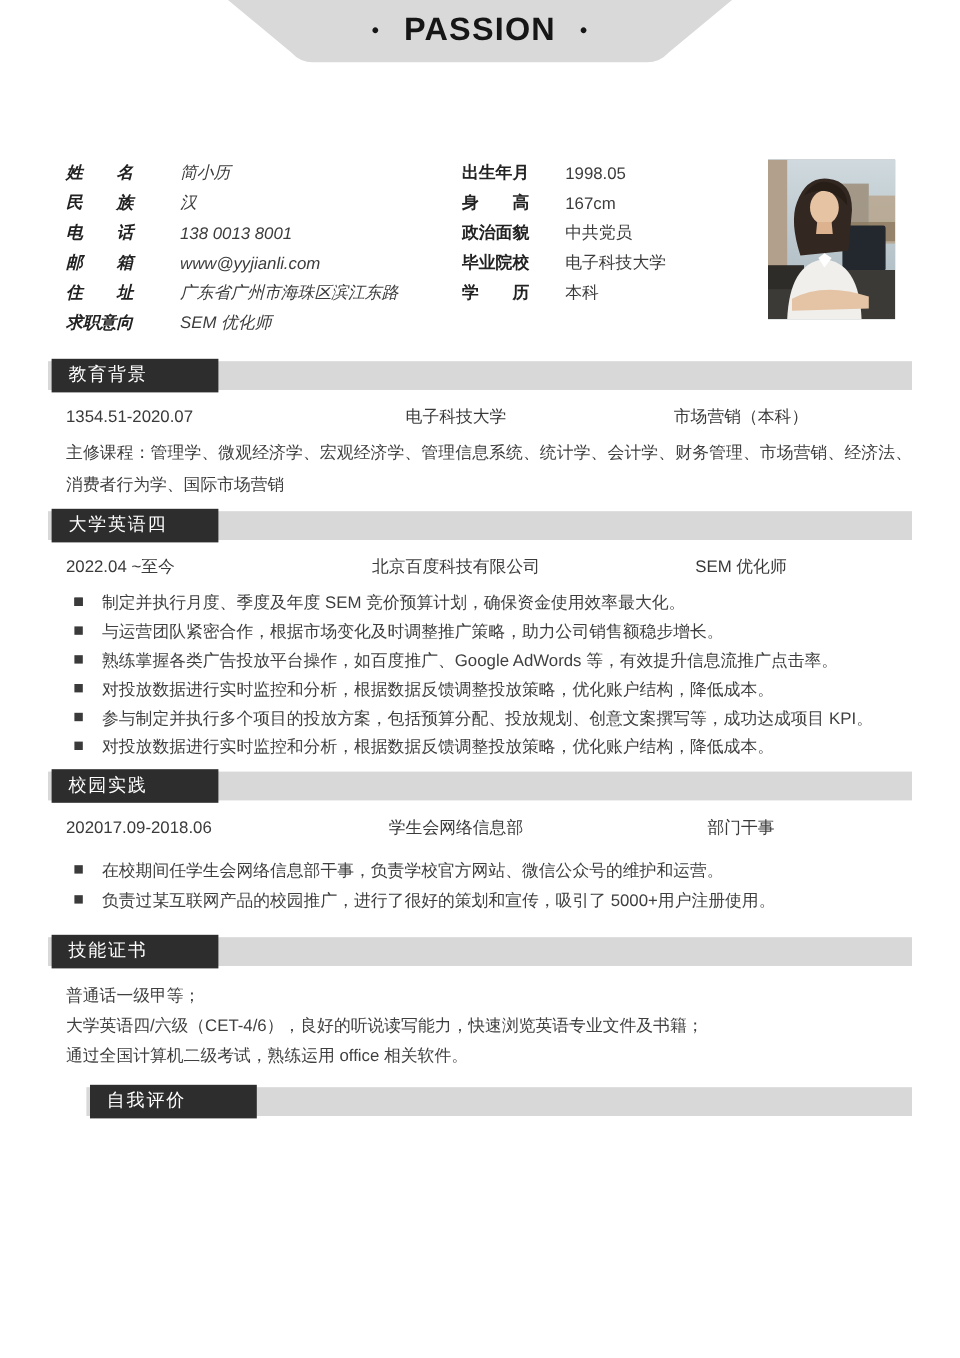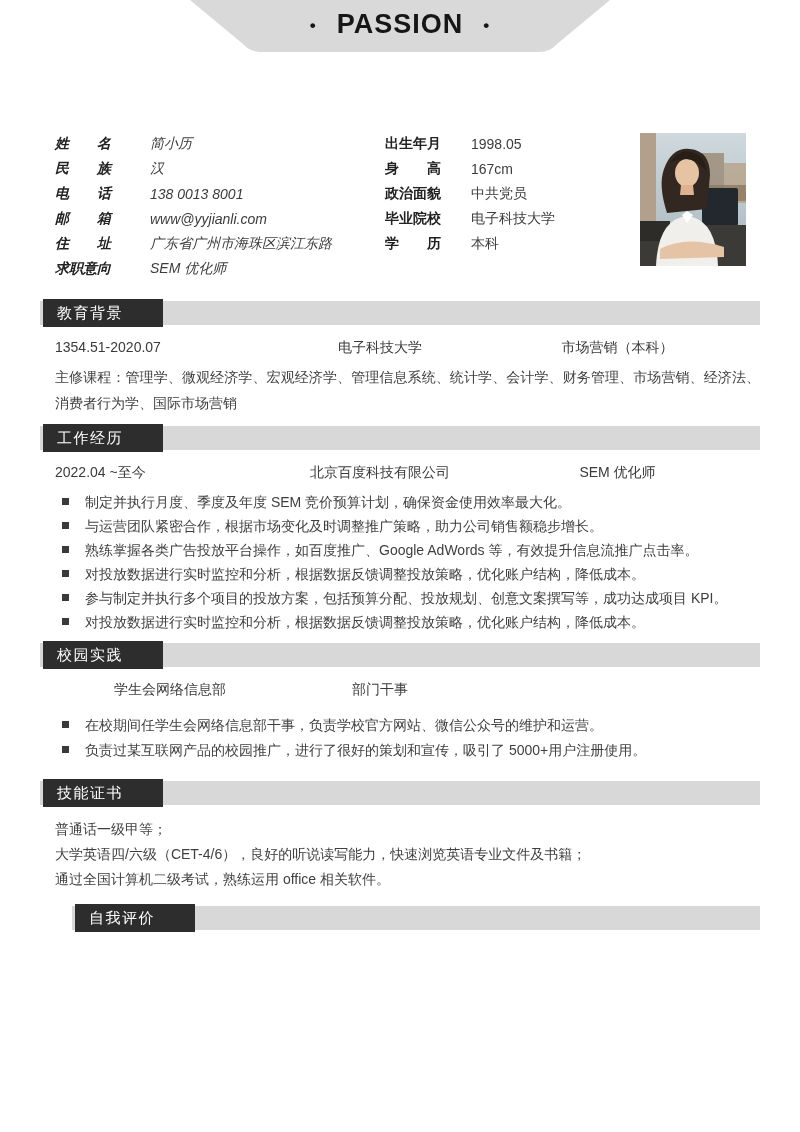--- a/index.html
+++ b/index.html
@@ -31,21 +31,21 @@
   .photo {
     position: absolute; top: 133px; left: 640px; width: 106px; height: 133px;
     overflow: hidden; background: #8d99a1;
   }
   .photo svg { display: block; }
   
   .content { position: absolute; top: 299px; left: 0; width: 800px; }
   .sec-head { position: relative; height: 28px; margin: 0 40px; }
   .sec-bar  { position: absolute; left: 0; right: 0; top: 2px; height: 24px; background: #d8d8d8; }
   .sec-box  {
-    position: absolute; left: 3px; top: 0; width: 120px; height: 28px;
+    position: absolute; left: 3px; top: 0; width: 139px; height: 28px;
     background: #2d2d2d; color: #ffffff; font-size: 15px; line-height: 28px;
     padding-left: 14px; letter-spacing: 1.5px;
   }
   .row3 {
     display: grid; grid-template-columns: 230px 190px 1fr;
     margin: 8px 40px 0 55px; line-height: 25px; color: #3a3a3a; white-space: nowrap;
   }
   .row3 .c2, .row3 .c3 { text-align: center; }
   .para {
     margin: 4px 40px 0 55px; line-height: 26px; text-align: justify; color: #3f3f3f;
@@ -166,21 +166,21 @@
       <span class="c1">1354.51-2020.07</span>
       <span class="c2">电子科技大学</span>
       <span class="c3">市场营销（本科）</span>
     </div>
     <p class="para">主修课程：管理学、微观经济学、宏观经济学、管理信息系统、统计学、会计学、财务管理、市场营销、经济法、消费者行为学、国际市场营销</p>
   </div>
 
   <div class="sec sec-work">
     <div class="sec-head">
       <div class="sec-bar"></div>
-      <div class="sec-box">工作经历</div>
+      <div class="sec-box">大学英语四</div>
     </div>
     <div class="row3">
       <span class="c1">2022.04 ~至今</span>
       <span class="c2">北京百度科技有限公司</span>
       <span class="c3">SEM 优化师</span>
     </div>
     <ul class="bullets">
       <li><span class="sq"></span></li>
       <li><span class="sq"></span><span>制定并执行月度、季度及年度 SEM 竞价预算计划，确保资金使用效率最大化。</span></li>
       <li><span class="sq"></span><span>与运营团队紧密合作，根据市场变化及时调整推广策略，助力公司销售额稳步增长。</span></li>
@@ -190,20 +190,21 @@
       <li><span class="sq"></span><span>对投放数据进行实时监控和分析，根据数据反馈调整投放策略，优化账户结构，降低成本。</span></li>
     </ul>
   </div>
 
   <div class="sec sec-campus">
     <div class="sec-head">
       <div class="sec-bar"></div>
       <div class="sec-box">校园实践</div>
     </div>
     <div class="row3">
+      <span class="c1">202017.09-2018.06</span>
       <span class="c2">学生会网络信息部</span>
       <span class="c3">部门干事</span>
     </div>
     <ul class="bullets">
       <li><span class="sq"></span><span>在校期间任学生会网络信息部干事，负责学校官方网站、微信公众号的维护和运营。</span></li>
       <li><span class="sq"></span><span>负责过某互联网产品的校园推广，进行了很好的策划和宣传，吸引了 5000+用户注册使用。</span></li>
     </ul>
   </div>
 
   <div class="sec sec-skills">

